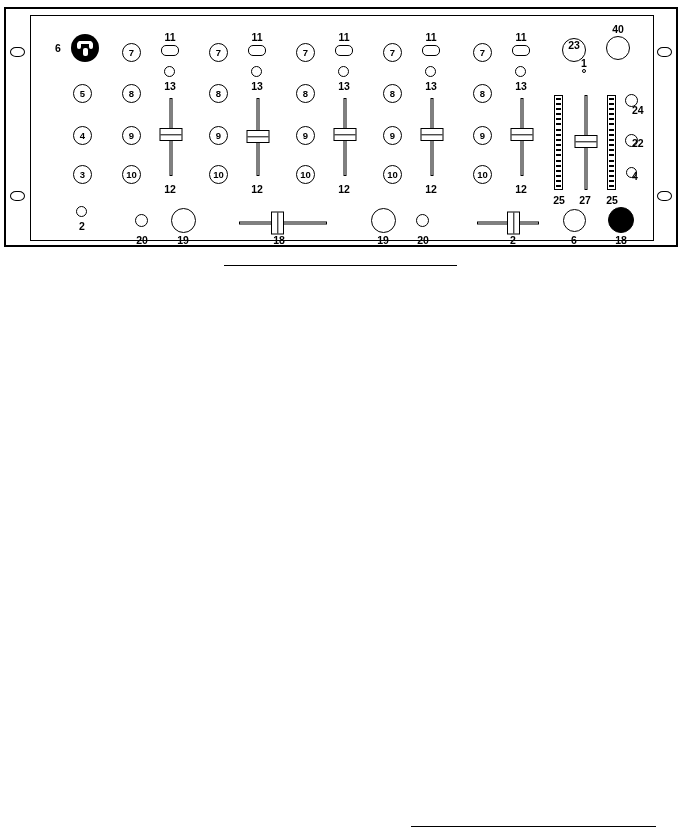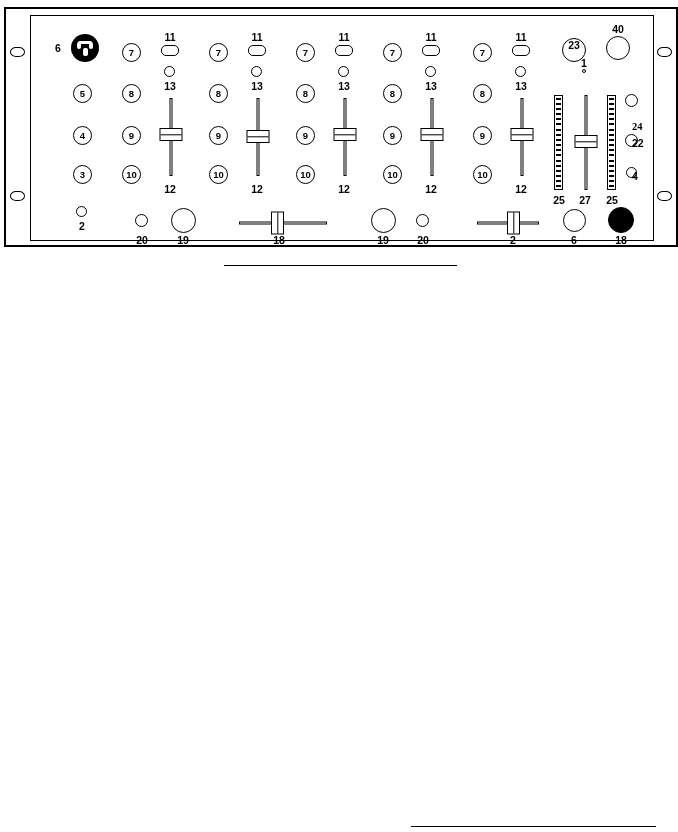--- a/index.html
+++ b/index.html
@@ -419,21 +419,21 @@
         <span class="seg"></span>
           <span class="seg"></span>
         <span class="seg"></span>
           <span class="seg"></span>
         <span class="seg"></span>
           <span class="seg"></span>
       </div>
       <div class="lab c" style="left:581px; top:179px;">25</div>
 
       <div class="plain-knob" style="left:594px; top:78px; width:13px; height:13px;"></div>
-      <div class="lab" style="left:601px; top:106px;font-family:Liberation Serif, serif;">24</div>
+      <div class="lab" style="left:601px; top:89px;">24</div>
 
       <div class="plain-knob" style="left:594px; top:118px; width:13px; height:13px;"></div>
       <div class="lab" style="left:601px; top:122px;">22</div>
 
       <div class="plain-knob" style="left:595px; top:151px; width:11px; height:11px;"></div>
       <div class="lab" style="left:601px; top:155px;">4</div>
 
       <div class="plain-knob" style="left:104px; top:198px; width:13px; height:13px;"></div>
       <div class="lab c" style="left:111px; top:219px;">20</div>
 

